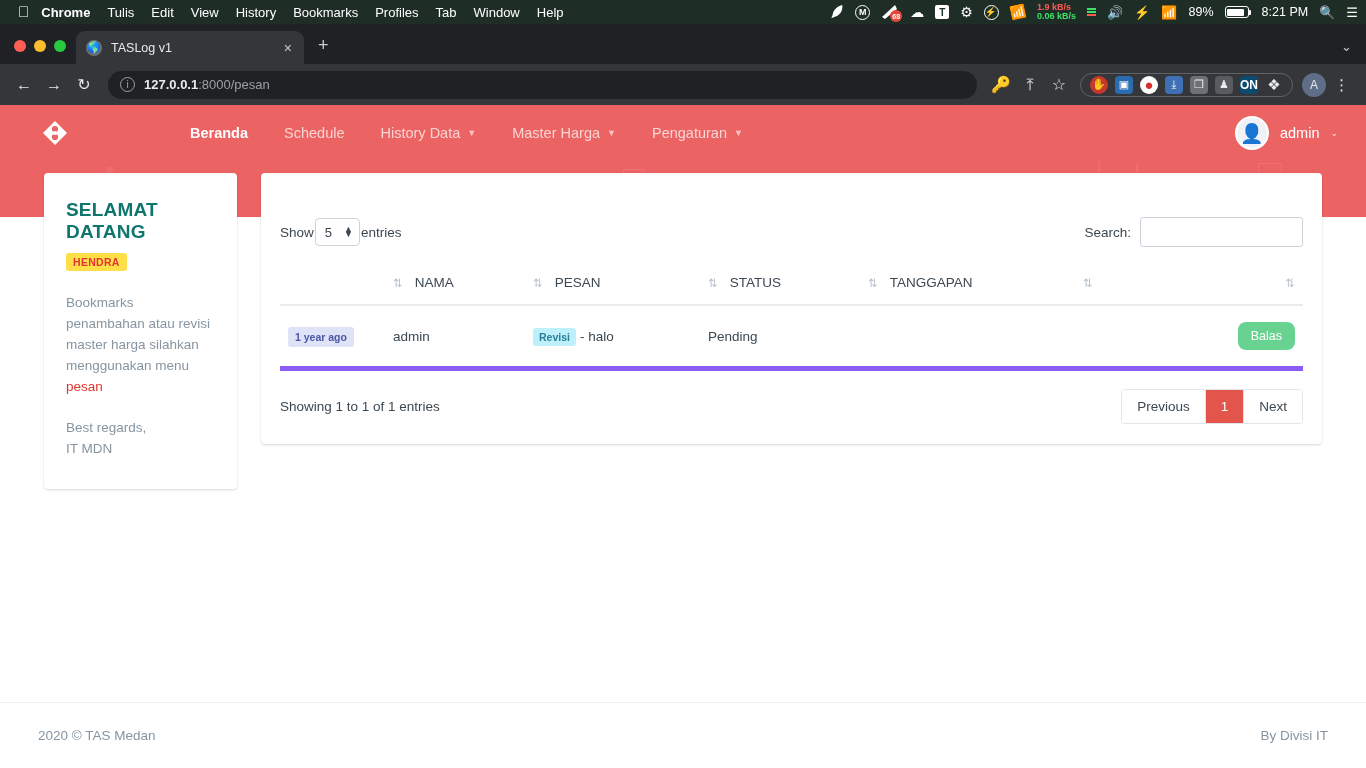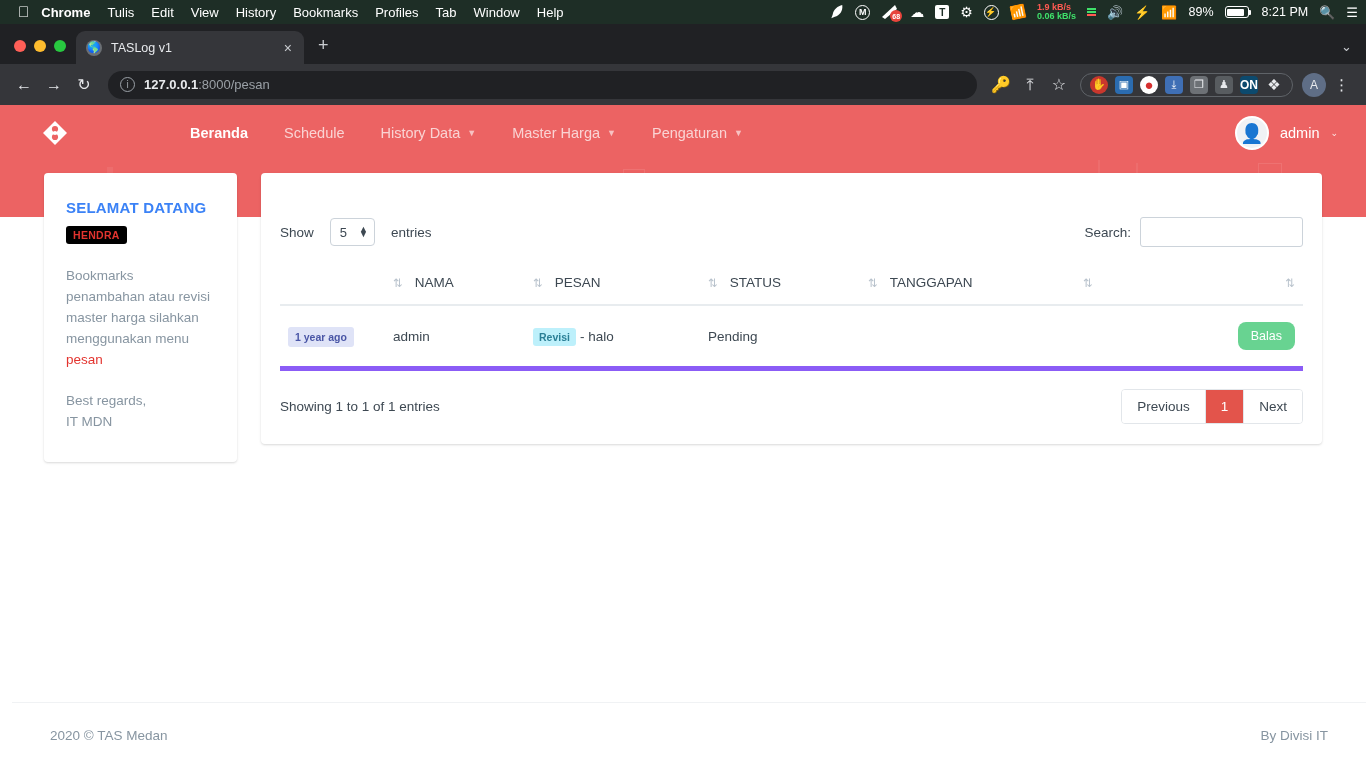--- a/index.html
+++ b/index.html
@@ -179,44 +179,44 @@
     display: flex; gap: 24px; align-items: flex-start;
   }
   .card {
     background: #fff; border-radius: 4px;
     box-shadow: 0 1px 3px rgba(0,0,0,0.10), 0 1px 2px rgba(0,0,0,0.06);
   }
 
   
   .welcome { width: 193px; padding: 26px 22px 30px 22px; min-height: 264px; }
   .welcome h3 {
-    font-size: 15px; color: #3b82f6; letter-spacing: 0.2px; font-weight: bold;
+    font-size: 19px; color: #0f766e; letter-spacing: 0.2px; font-weight: bold;
     margin-bottom: 9px;
   }
   .badge-hendra {
-    display: inline-block; background: #000000; color: #e3342f;
+    display: inline-block; background: #fde047; color: #e3342f;
     font-size: 10.5px; font-weight: bold; padding: 3px 7px; border-radius: 3px;
     letter-spacing: 0.3px;
   }
   .welcome p {
     margin-top: 22px; font-size: 13.5px; line-height: 1.55; color: #8795a1;
   }
   .welcome p .lnk { color: #e3342f; }
   .welcome p.sig { margin-top: 20px; }
 
   
   .mainpanel { flex: 1; padding: 22px 19px 20px 19px; }
   .panel-head { display: flex; align-items: center; justify-content: space-between; }
   .panel-title { font-size: 13.5px; font-weight: bold; color: #3d4852; letter-spacing: 0.4px; }
   .btn-green {
     background: #68d391; color: #fff; border: none; border-radius: 3px;
     font-size: 12.5px; padding: 8px 14px; font-family: inherit;
   }
   .dt-top { display: flex; align-items: center; justify-content: space-between; margin-top: 22px; }
-  .dt-length { font-size: 13.5px; color: #3d4852; display: flex; align-items: center; gap: 16px; }
+  .dt-length { font-size: 13.5px; color: #3d4852; display: flex; align-items: center; gap: 1px; }
   .sel-box {
     border: 1px solid #ccd3da; border-radius: 4px; height: 28px;
     padding: 0 6px 0 9px; display: flex; align-items: center; gap: 12px;
     font-size: 13px; color: #3d4852; background: #fff;
   }
   .sel-arrows { display: flex; flex-direction: column; line-height: 0.52; font-size: 9px; color: #3d4852; }
   .dt-filter { display: flex; align-items: center; gap: 9px; font-size: 13.5px; color: #3d4852; }
   .dt-filter input {
     width: 163px; height: 30px; border: 1px solid #ccd3da; border-radius: 3px;
     font-family: inherit; font-size: 13px; padding: 0 7px; color: #3d4852; outline: none;
@@ -249,21 +249,21 @@
   .dt-info { font-size: 13.5px; color: #3d4852; }
   .pager { display: flex; border: 1px solid #e2e6ea; border-radius: 4px; overflow: hidden; }
   .pg {
     padding: 9px 15px; font-size: 13.5px; color: #3d4852; background: #fff;
     border-right: 1px solid #e2e6ea;
   }
   .pg:last-child { border-right: none; }
   .pg.active { background: #e3544b; color: #fff; }
 
   .footer {
-    position: absolute; left: 12px; right: 0; bottom: 0; height: 66px;
+    position: absolute; left: 0; right: 0; bottom: 0; height: 66px;
     background: #fff; border-top: 1px solid #f0f2f4;
     display: flex; align-items: center; justify-content: space-between;
     padding: 0 38px; font-size: 13.5px; color: #8795a1;
   }
 </style>
 </head>
 <body>
 
 <div class="menubar">
   <div class="apple"></div>

